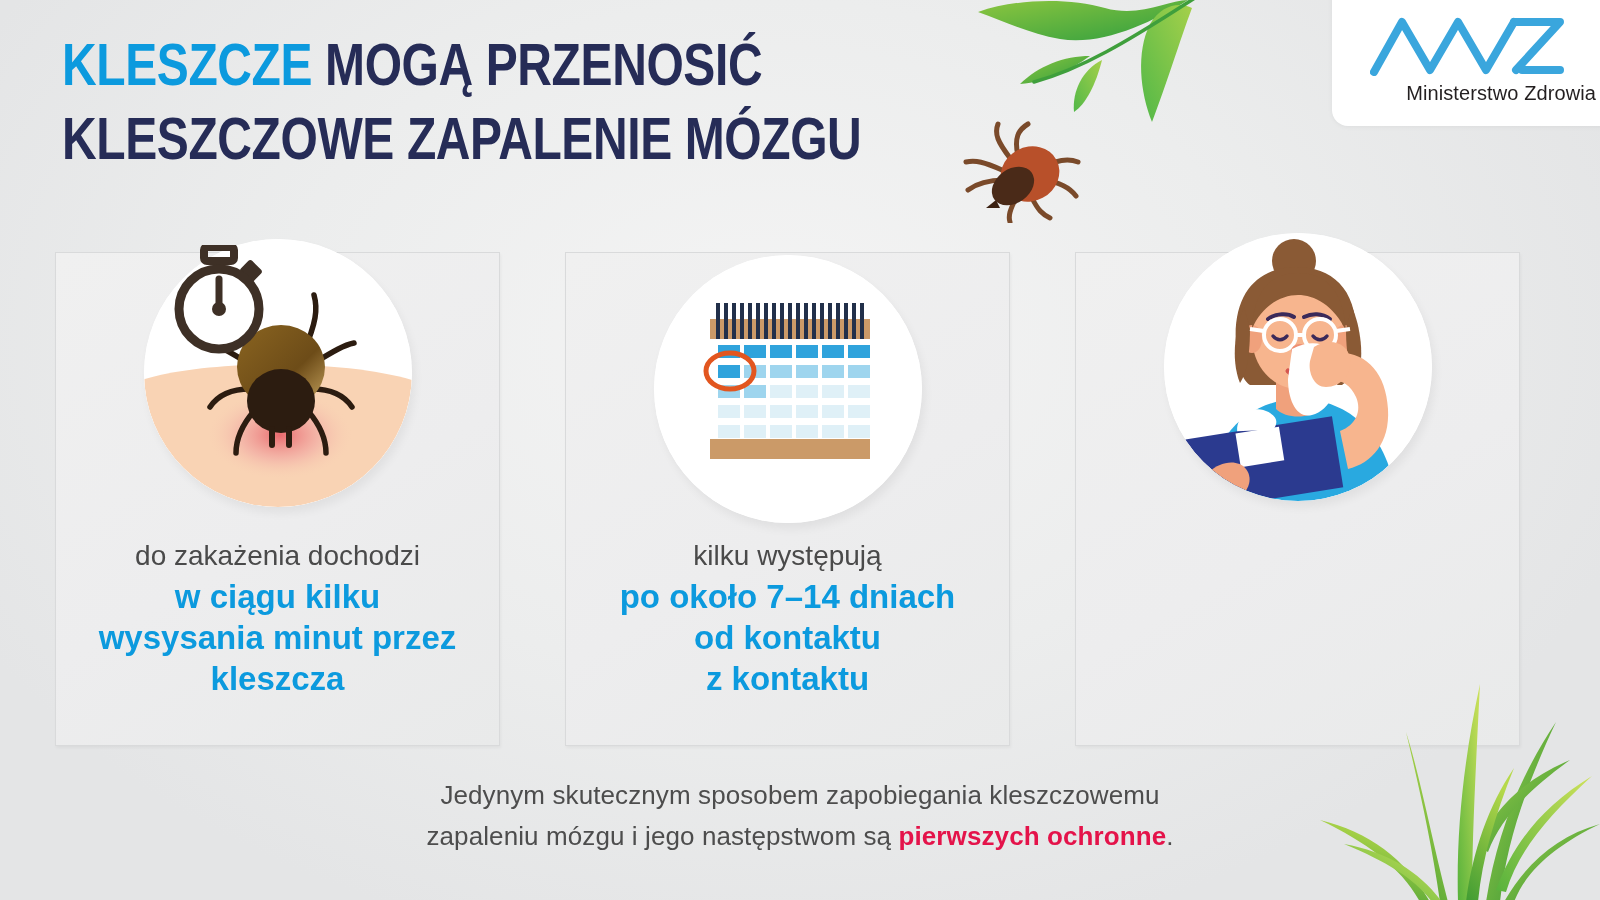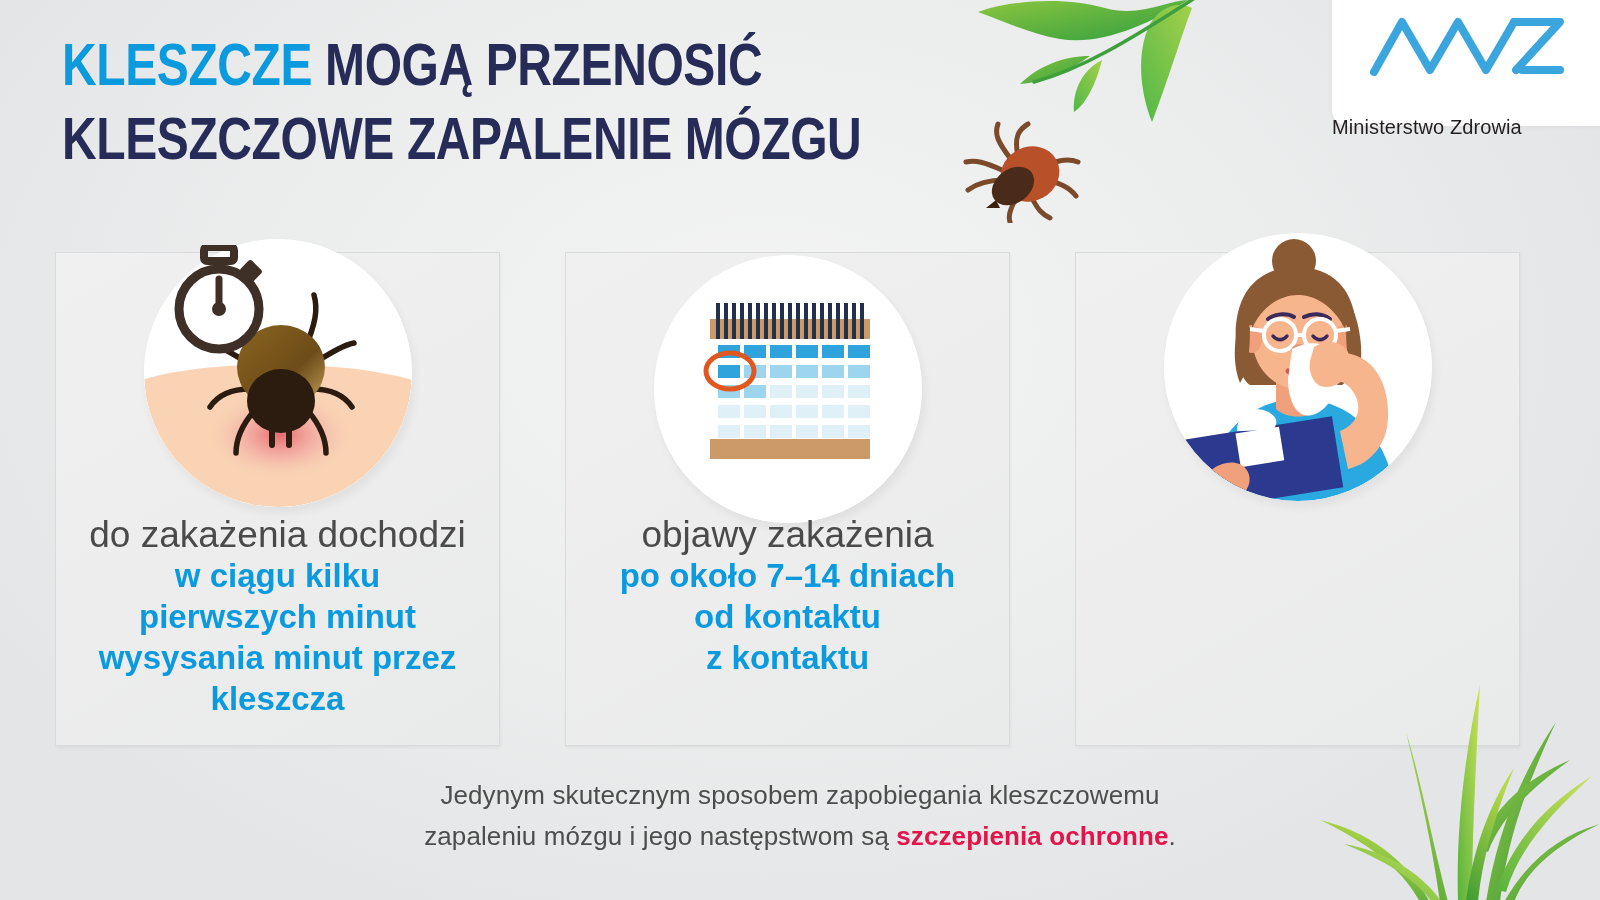--- a/index.html
+++ b/index.html
@@ -29,23 +29,23 @@
   .t-blue{color:#0c9ade;}
 
   
   .logo-card{
     position:absolute;left:1332px;top:-14px;width:282px;height:140px;
     background:#ffffff;border-radius:0 0 0 16px;
     box-shadow:0 1px 5px rgba(0,0,0,0.05);
   }
   .logo-mark{position:absolute;left:38px;top:28px;}
   .logo-text{
-    position:absolute;left:0;right:18px;top:96px;text-align:left;
+    position:absolute;left:0;right:18px;top:96px;text-align:right;
     font-family:"Liberation Sans Narrow","Liberation Sans",sans-serif;
-    font-size:20px;color:#231f20;letter-spacing:0.1px;margin-top:34px;
+    font-size:20px;color:#231f20;letter-spacing:0.1px;
   }
 
   
   .card{
     position:absolute;top:252px;width:445px;height:494px;
     background:linear-gradient(150deg,#f0f0f0 0%,#ededee 55%,#e9eaea 100%);
     border:1px solid #d9dadb;
     box-shadow:1px 2px 3px rgba(0,0,0,0.045);
     box-sizing:border-box;
   }
@@ -59,21 +59,21 @@
     background:#ffffff;overflow:hidden;
     box-shadow:3px 6px 10px rgba(0,0,0,0.055);
   }
   #card2 .art-circle{top:2px;}
   #card3 .art-circle{top:-20px;}
 
   .card-text{
     position:absolute;left:18px;right:18px;top:262px;text-align:center;
   }
   .lead{
-    font-size:37px;color:#4a4a4a;line-height:40px;font-weight:normal;
+    font-size:28px;color:#4a4a4a;line-height:40px;font-weight:normal;margin-top:21px;
   }
   .hl{
     font-size:33px;color:#0c9ade;font-weight:bold;line-height:41px;
   }
 
   
   .footer{
     position:absolute;left:0;right:0;top:775px;text-align:center;
     font-family:"Liberation Sans Narrow","Liberation Sans",sans-serif;
     font-size:26px;line-height:41px;color:#4d4d4d;
@@ -184,21 +184,20 @@
     <svg id="stopwatch" width="112" height="112" viewBox="0 0 112 112">
       <rect x="40" y="2" width="30" height="14" rx="3" fill="none" stroke="#3e3026" stroke-width="8"></rect>
       <rect x="78" y="18" width="18" height="16" rx="3" transform="rotate(45 87 26)" fill="#3e3026"></rect>
       <circle cx="55" cy="64" r="40" fill="#ffffff" stroke="#3e3026" stroke-width="9"></circle>
       <path d="M55 34 L55 62" stroke="#3e3026" stroke-width="7" stroke-linecap="round"></path>
       <circle cx="55" cy="64" r="7" fill="#3e3026"></circle>
     </svg>
     <div class="card-text">
       <div class="lead">do zakażenia dochodzi</div>
       <div class="hl">w ciągu kilku</div>
-      <div class="hl">pierwszych minut</div>
       <div class="hl">wysysania minut przez</div>
       <div class="hl">kleszcza</div>
     </div>
   </div>
 
   <div class="card" id="card2">
     <div class="art-circle">
       <svg width="268" height="268" viewBox="0 0 268 268">
         <defs>
             <clipPath id="cc2">
@@ -267,21 +266,21 @@
             <rect x="116" y="170" width="22" height="13"></rect>
               <rect x="142" y="170" width="22" height="13"></rect>
             <rect x="168" y="170" width="22" height="13"></rect>
               <rect x="194" y="170" width="22" height="13"></rect>
           </g>
           <ellipse cx="76" cy="116" rx="24" ry="18" fill="none" stroke="#e2561f" stroke-width="5"></ellipse>
         </g>
       </svg>
     </div>
     <div class="card-text">
-      <div class="lead">objawy zakażenia</div>
+      <div class="lead">kilku występują</div>
       <div class="hl">po około 7–14 dniach</div>
       <div class="hl">od kontaktu</div>
       <div class="hl">z kontaktu</div>
     </div>
   </div>
 
   <div class="card" id="card3">
     <div class="art-circle">
       <svg width="268" height="268" viewBox="0 0 268 268">
         <defs>
@@ -364,16 +363,16 @@
     <path d="M130 262 C106 220 70 192 20 180 C66 202 102 228 120 262 Z" fill="url(#gg1)"></path>
     <path d="M142 262 C120 232 88 212 44 204 C88 222 116 240 132 262 Z" fill="url(#gg2)"></path>
     <path d="M196 250 C212 206 240 168 292 136 C246 178 218 212 206 252 Z" fill="url(#gg2)"></path>
     <path d="M178 206 C192 172 222 140 270 120 C226 152 200 180 188 212 Z" fill="url(#gg3)"></path>
     <path d="M166 262 C172 214 188 166 214 128 C194 178 182 220 178 262 Z" fill="url(#gg1)"></path>
     <path d="M204 262 C224 226 256 196 300 184 C258 204 226 230 214 262 Z" fill="url(#gg3)"></path>
   </svg>
 
   <div class="footer">
     <div>Jedynym skutecznym sposobem zapobiegania kleszczowemu</div>
-    <div><span>zapaleniu mózgu i jego następstwom są </span><b>szczepienia ochronne</b><span>.</span></div>
+    <div><span>zapaleniu mózgu i jego następstwom są </span><b>pierwszych ochronne</b><span>.</span></div>
   </div>
 
 </div>
 
 </body></html>

